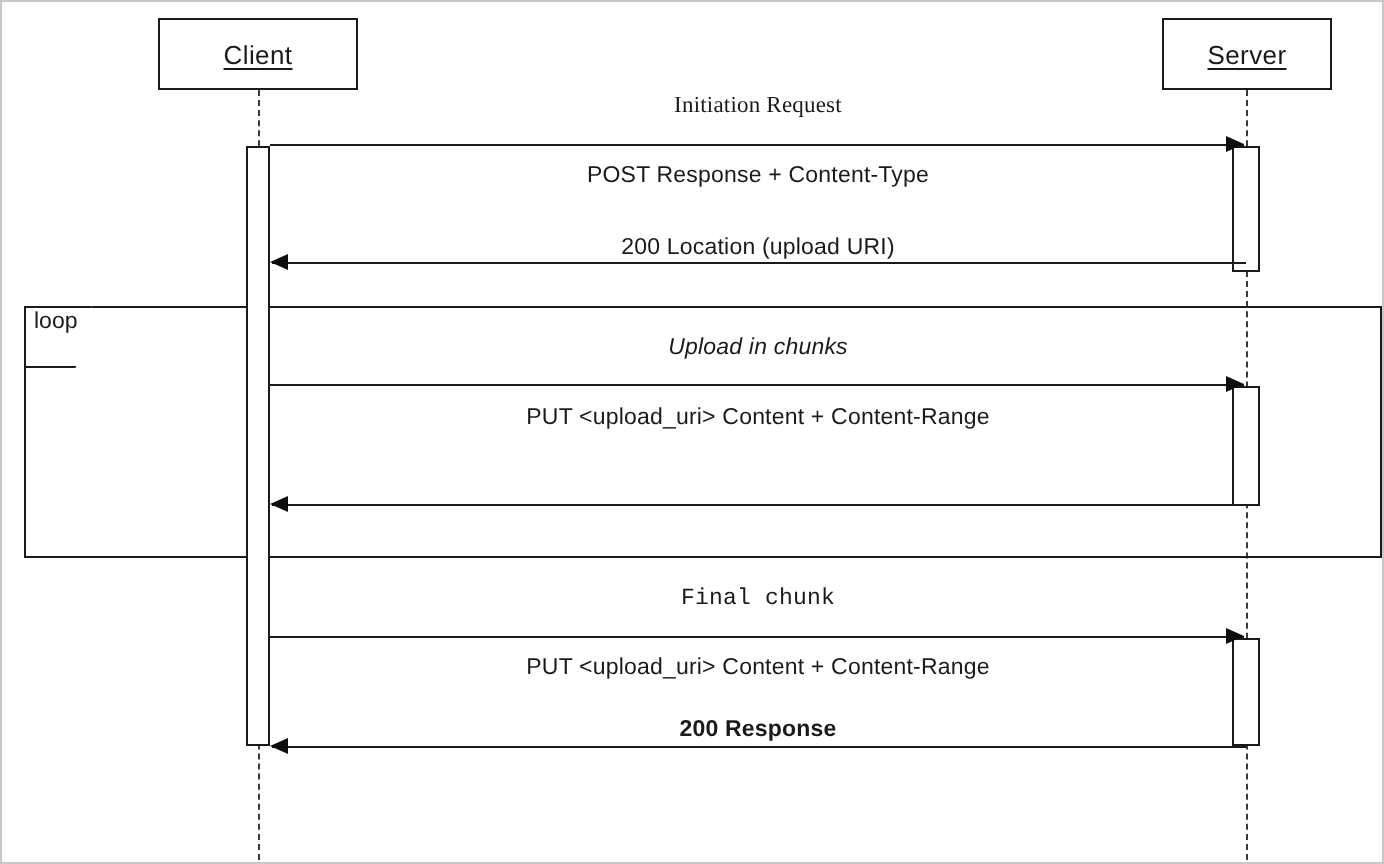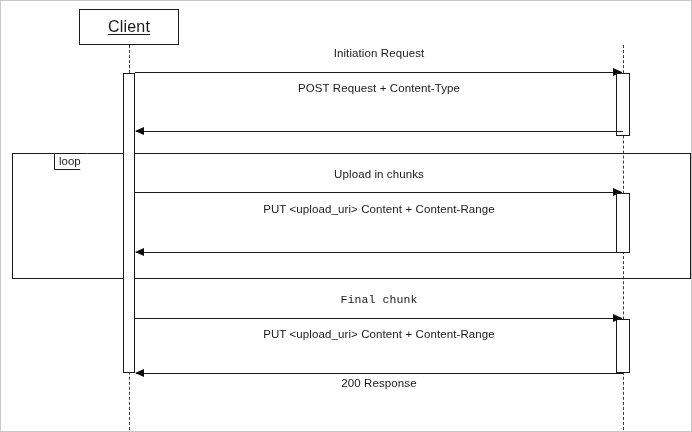--- a/index.html
+++ b/index.html
@@ -19,21 +19,21 @@
 
   
   .participant{
     position:absolute;
     background:#ffffff;
     border:1.5px solid #1a1a1a;
     box-sizing:border-box;
     display:flex;align-items:center;justify-content:center;
   }
   .participant span{
-    font-size:16px;
+    font-size:13px;
     color:#1a1a1a;
     text-decoration:underline;
     text-underline-offset:2px;
     letter-spacing:.2px;
   }
 
   
   .lifeline{
     position:absolute;
     width:0;
@@ -86,69 +86,72 @@
   }
   .fragment-tag{
     position:absolute;
     background:#ffffff;
     border:1.3px solid #1a1a1a;
     box-sizing:border-box;
     font-size:11.5px;
     color:#1a1a1a;
     padding:0 7px 13px 4px;
     line-height:15px;
-    height:17px;
+    height:31px;
     clip-path:polygon(0 0,100% 0,100% 55%,76% 100%,0 100%);
     border-right:none;
-    margin-left:42px;
   }
 </style>
 </head>
 <body>
 
 <div id="canvas">
 
   <div class="participant" style="left:78px;top:8px;width:100px;height:36px;">
     <span>Client</span>
   </div>
 
+  <div class="participant" style="left:580px;top:8px;width:85px;height:36px;">
+    <span>Server</span>
+  </div>
 
   <div class="lifeline" style="left:128px;top:44px;height:385px;"></div>
   <div class="lifeline" style="left:622px;top:44px;height:385px;"></div>
 
   <div class="fragment" style="left:11px;top:152px;width:679px;height:126px;"></div>
   <div class="fragment-tag" style="left:11px;top:152px;">loop</div>
 
   <div class="activation" style="left:122px;top:72px;width:12px;height:300px;"></div>
 
   <div class="activation" style="left:615px;top:72px;width:14px;height:63px;"></div>
   <div class="activation" style="left:615px;top:192px;width:14px;height:60px;"></div>
   <div class="activation" style="left:615px;top:318px;width:14px;height:54px;"></div>
 
-  <div class="msg-label" style="left:134px;top:46px;width:488px;">Initiation Request</div>
+  <div class="msg-label" style="left:134px;top:46px;width:488px;font-family:Liberation Serif, serif;">Initiation Request</div>
 
   <div class="msg-line" style="left:134px;top:71px;width:487px;"></div>
   <div class="arrowhead right" style="left:612px;top:67px;"></div>
-  <div class="msg-label" style="left:134px;top:81px;width:488px;">POST Request + Content-Type</div>
+  <div class="msg-label" style="left:134px;top:81px;width:488px;">POST Response + Content-Type</div>
 
   <div class="msg-line" style="left:135px;top:130px;width:487px;"></div>
   <div class="arrowhead left" style="left:134px;top:126px;"></div>
+  <div class="msg-label" style="left:134px;top:117px;width:488px;">200 Location (upload URI)</div>
 
-  <div class="msg-label" style="left:134px;top:167px;width:488px;">Upload in chunks</div>
+  <div class="msg-label" style="left:134px;top:167px;width:488px;font-style:italic;">Upload in chunks</div>
 
   <div class="msg-line" style="left:134px;top:191px;width:487px;"></div>
   <div class="arrowhead right" style="left:612px;top:187px;"></div>
   <div class="msg-label" style="left:134px;top:202px;width:488px;">PUT &lt;upload_uri&gt; Content + Content-Range</div>
 
   <div class="msg-line" style="left:135px;top:251px;width:487px;"></div>
   <div class="arrowhead left" style="left:134px;top:247px;"></div>
 
   <div class="msg-label" style="left:134px;top:292px;width:488px;font-family:Liberation Mono, monospace;">Final chunk</div>
 
   <div class="msg-line" style="left:134px;top:317px;width:487px;"></div>
   <div class="arrowhead right" style="left:612px;top:313px;"></div>
   <div class="msg-label" style="left:134px;top:327px;width:488px;">PUT &lt;upload_uri&gt; Content + Content-Range</div>
 
   <div class="msg-line" style="left:135px;top:372px;width:487px;"></div>
   <div class="arrowhead left" style="left:134px;top:368px;"></div>
-  <div class="msg-label" style="left:134px;top:376px;width:488px;">200 Response</div>
+  <div class="msg-label" style="left:134px;top:358px;width:488px;font-weight:bold;">200 Response</div>
 
 </div>
 
 </body></html>

